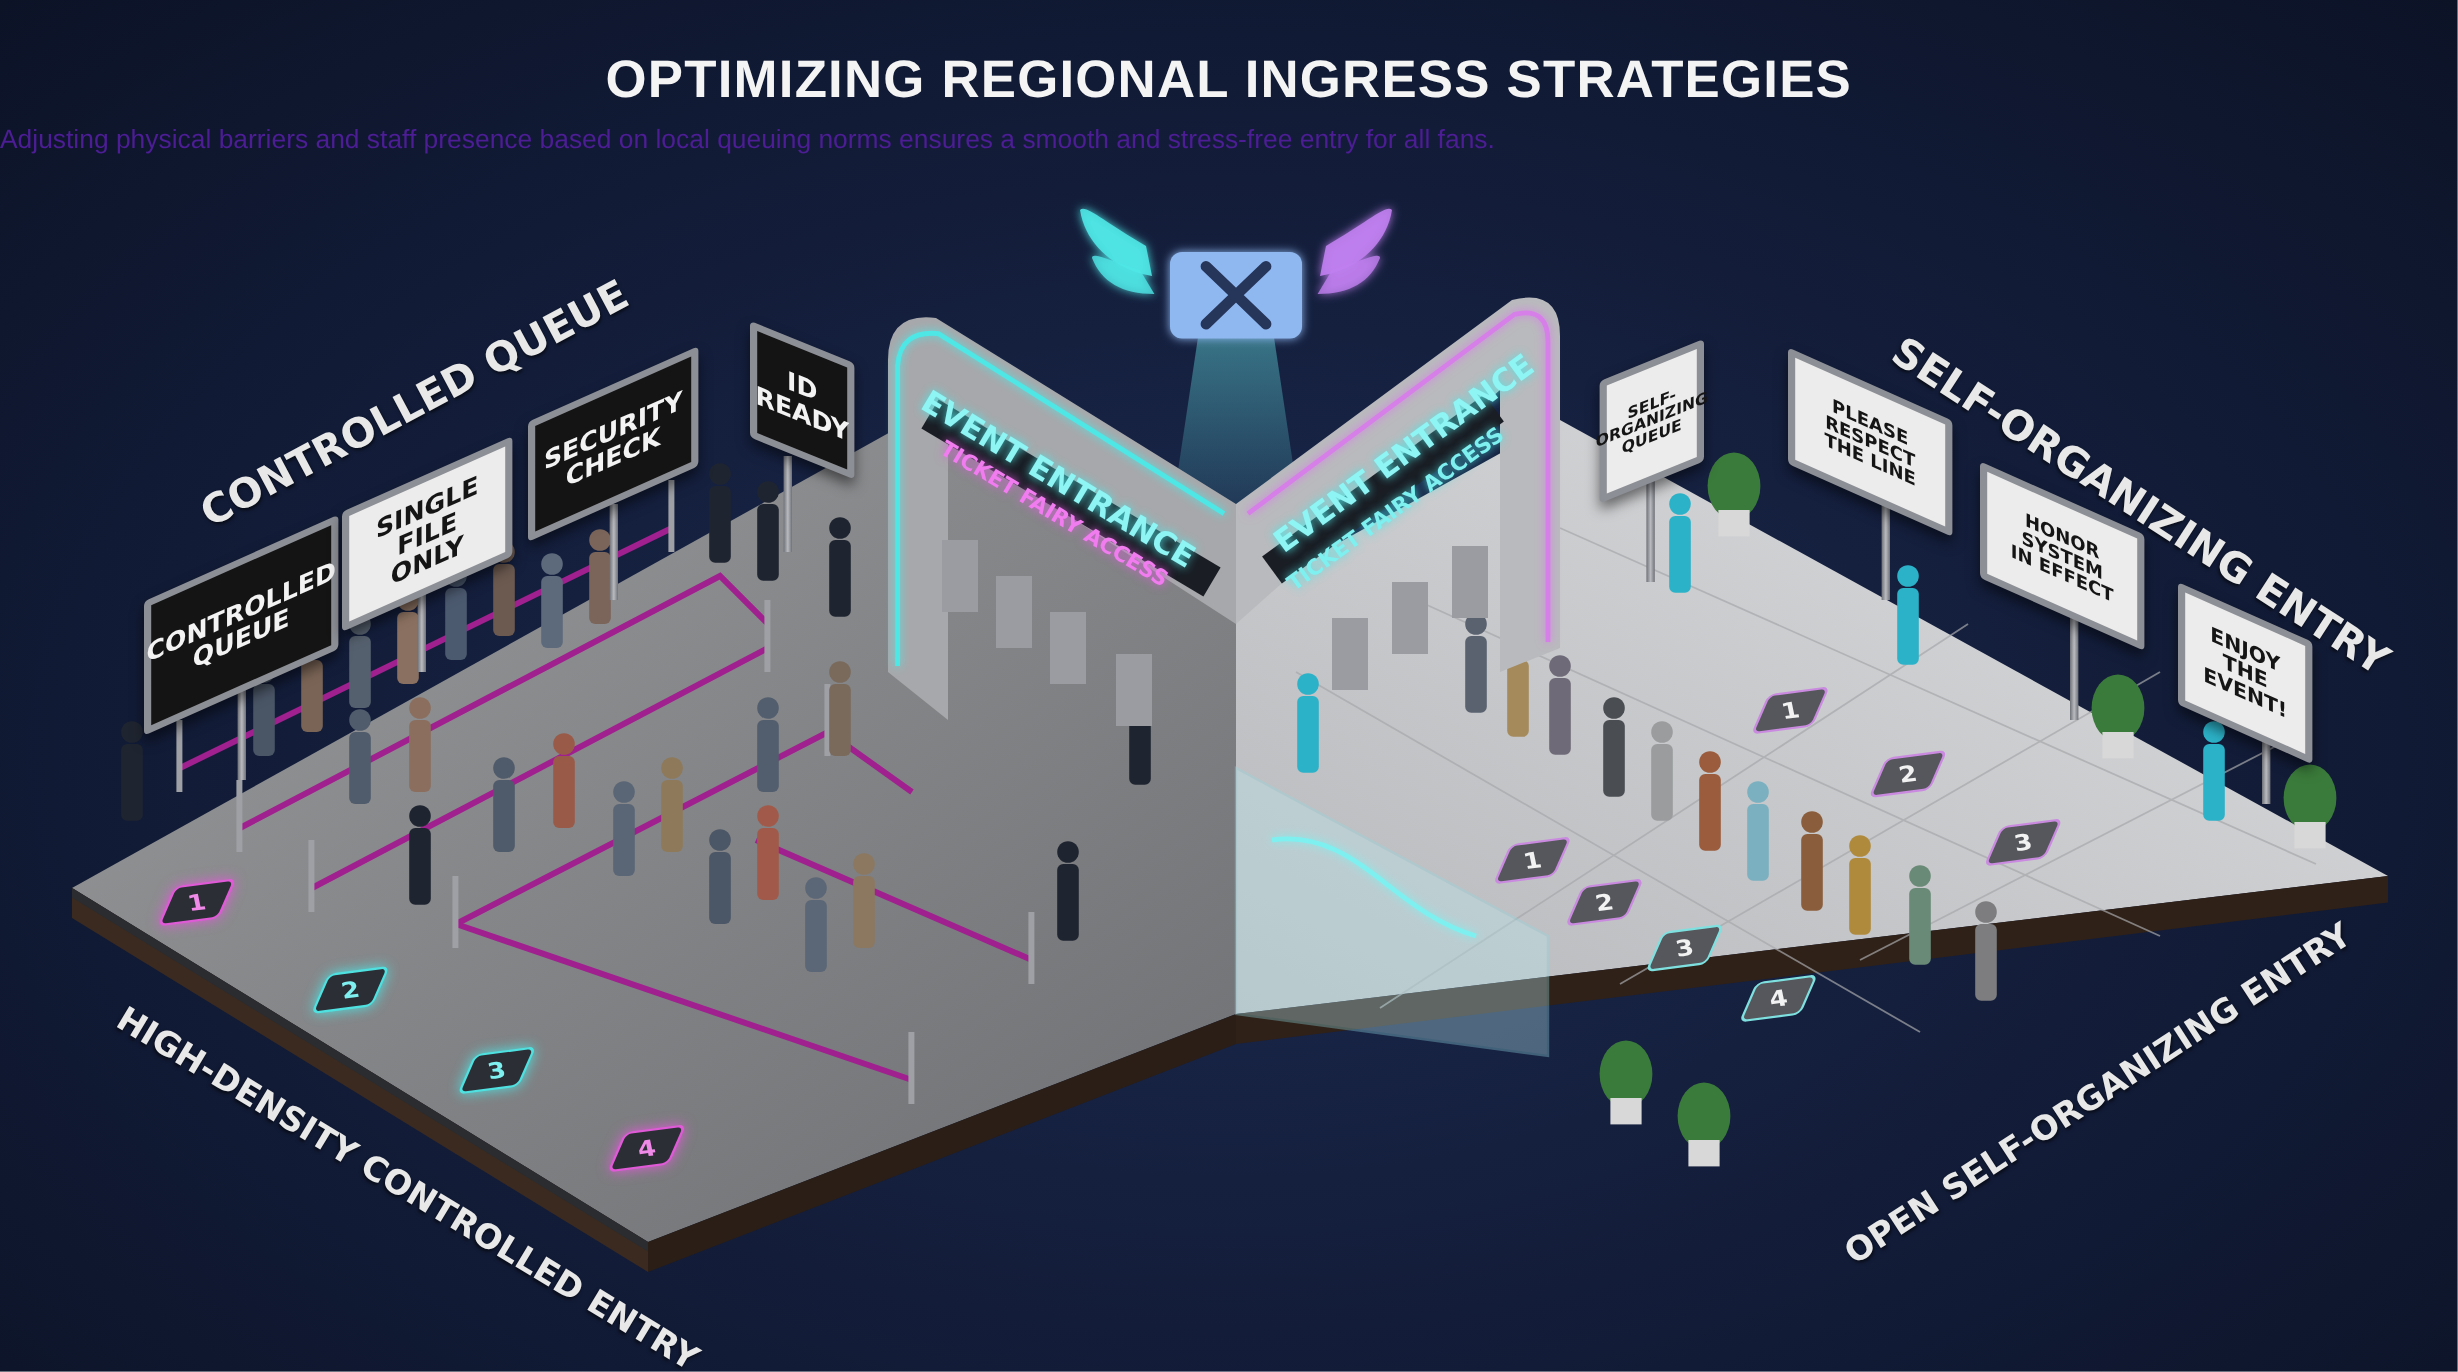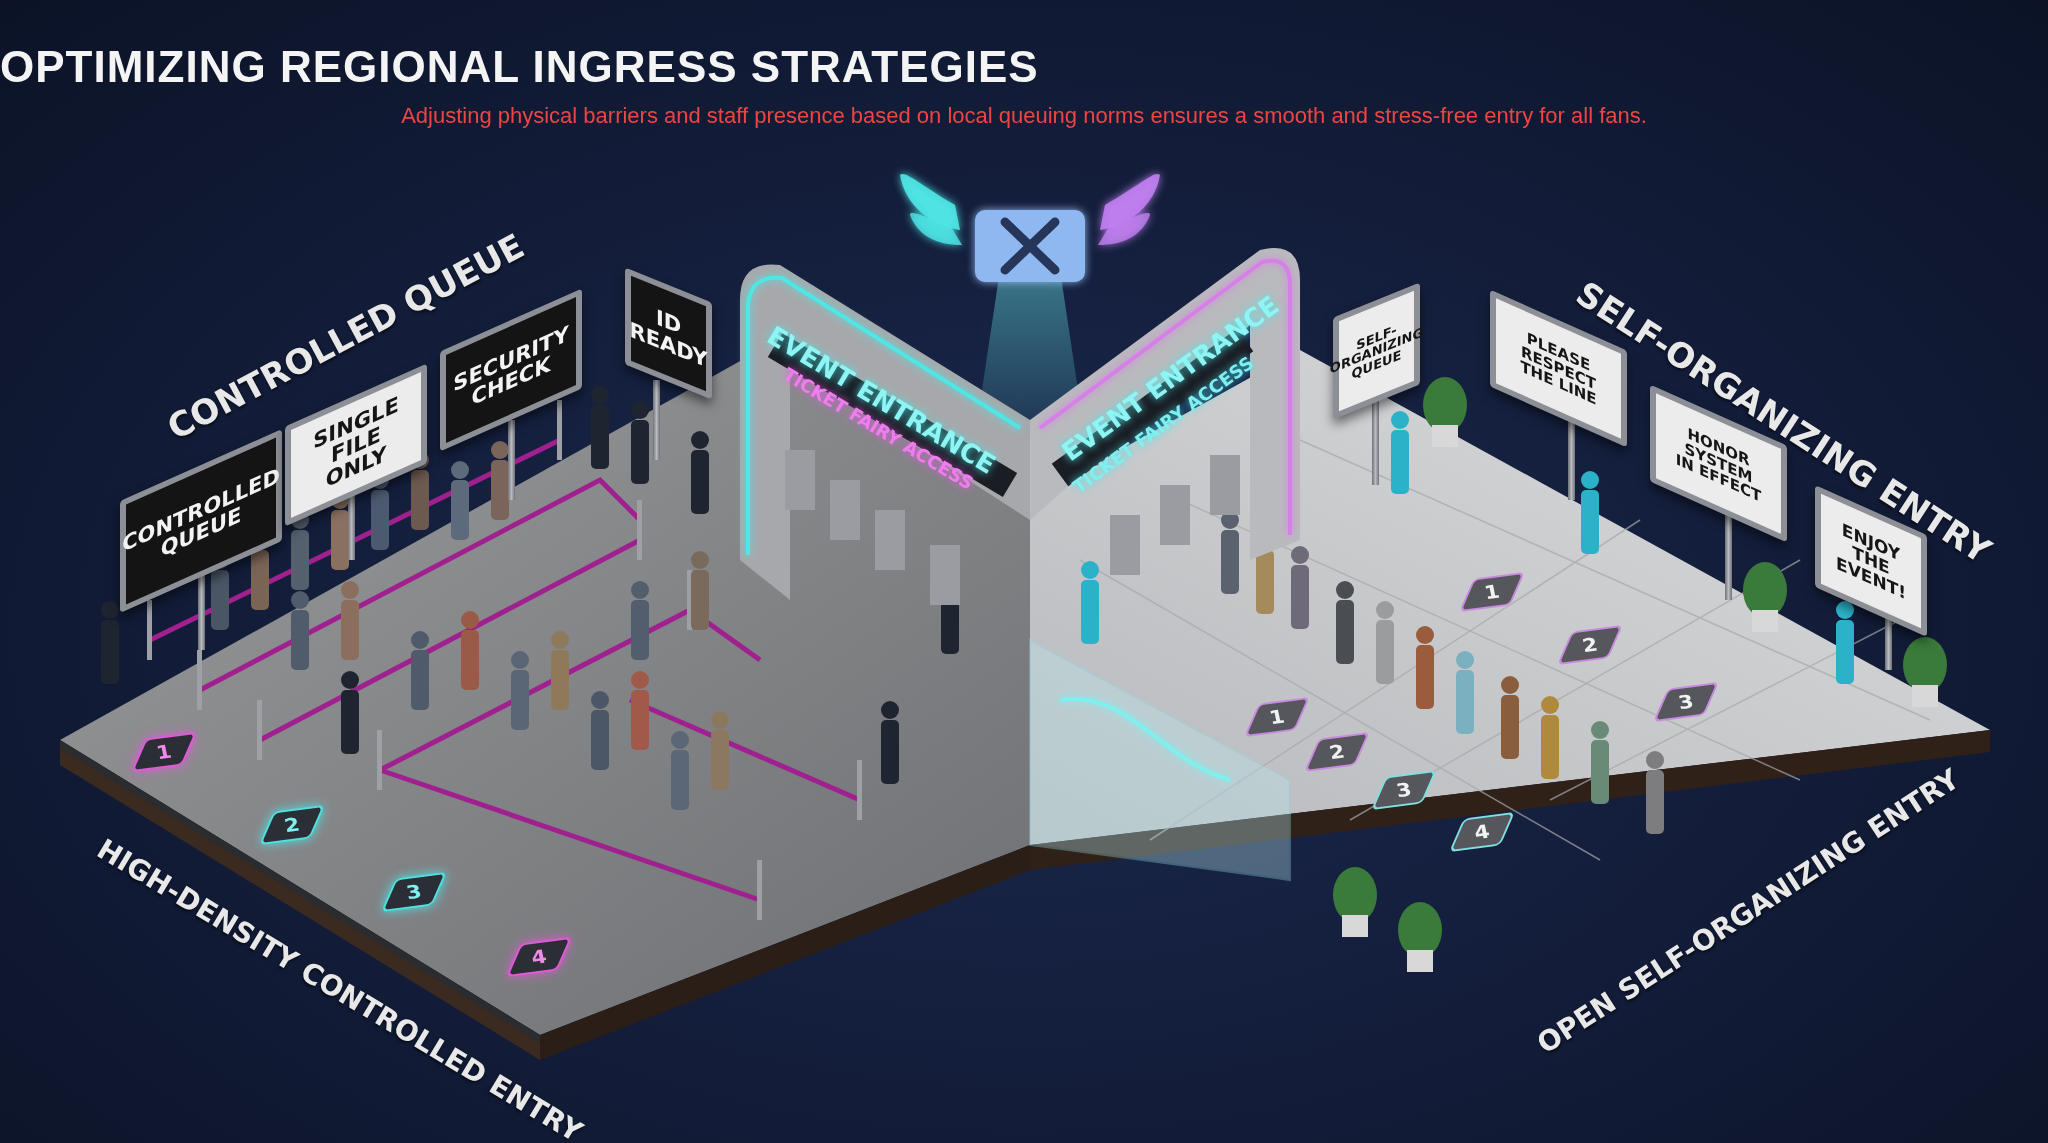--- a/index.html
+++ b/index.html
@@ -1,22 +1,22 @@
 <!DOCTYPE html>
 <html><head>
 <meta charset="utf-8">
 <style>
   html,body{margin:0;padding:0;}
   body{width:2048px;height:1143px;overflow:hidden;position:relative;
     background:radial-gradient(ellipse at 50% 55%, #1d2a4f 0%, #15203f 40%, #0c1327 100%);
     font-family:"DejaVu Sans", sans-serif;color:#f2f2f2;}
-  .title{position:absolute;left:0;width:2048px;top:42px;text-align:left;font-family:"Liberation Sans",sans-serif;
+  .title{position:absolute;left:0;width:2048px;top:42px;text-align:center;font-family:"Liberation Sans",sans-serif;
     font-weight:bold;font-size:44px;letter-spacing:1px;color:#f4f4f4;}
-  .subtitle{position:absolute;left:0;width:2048px;top:103px;text-align:center;font-family:"Liberation Sans",sans-serif;
-    font-size:22px;color:#ef4444;}
+  .subtitle{position:absolute;left:0;width:2048px;top:103px;font-family:"Liberation Sans",sans-serif;
+    font-size:22px;color:#4c1d95;}
   svg.scene{position:absolute;left:0;top:0;}
   .lbl{position:absolute;font-family:"DejaVu Sans",sans-serif;font-weight:bold;color:#e8e8e8;white-space:nowrap;
     transform-origin:left center;text-shadow:0 2px 3px rgba(0,0,0,.6);}
   .sign{position:absolute;border:6px solid #8d8f96;border-radius:4px;display:flex;align-items:center;justify-content:center;
     text-align:center;font-family:"DejaVu Sans",sans-serif;font-weight:bold;line-height:1.05;white-space:pre-line;
     box-shadow:0 6px 10px rgba(0,0,0,.5);}
   .sign.dark{background:#141414;color:#f3f3f3;}
   .sign.light{background:#ececec;color:#151515;}
   .post{position:absolute;width:7px;background:linear-gradient(90deg,#6f7178,#b9bbc1,#6f7178);}
   .arch-text{position:absolute;font-family:"DejaVu Sans",sans-serif;font-weight:bold;white-space:nowrap;transform-origin:left center;}

